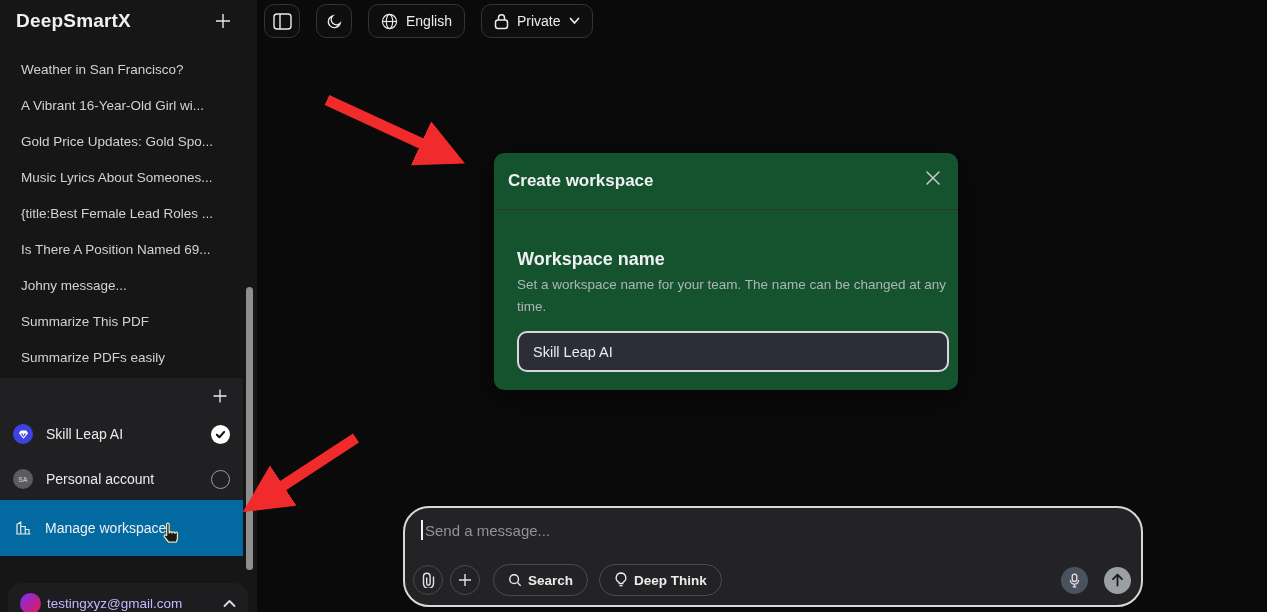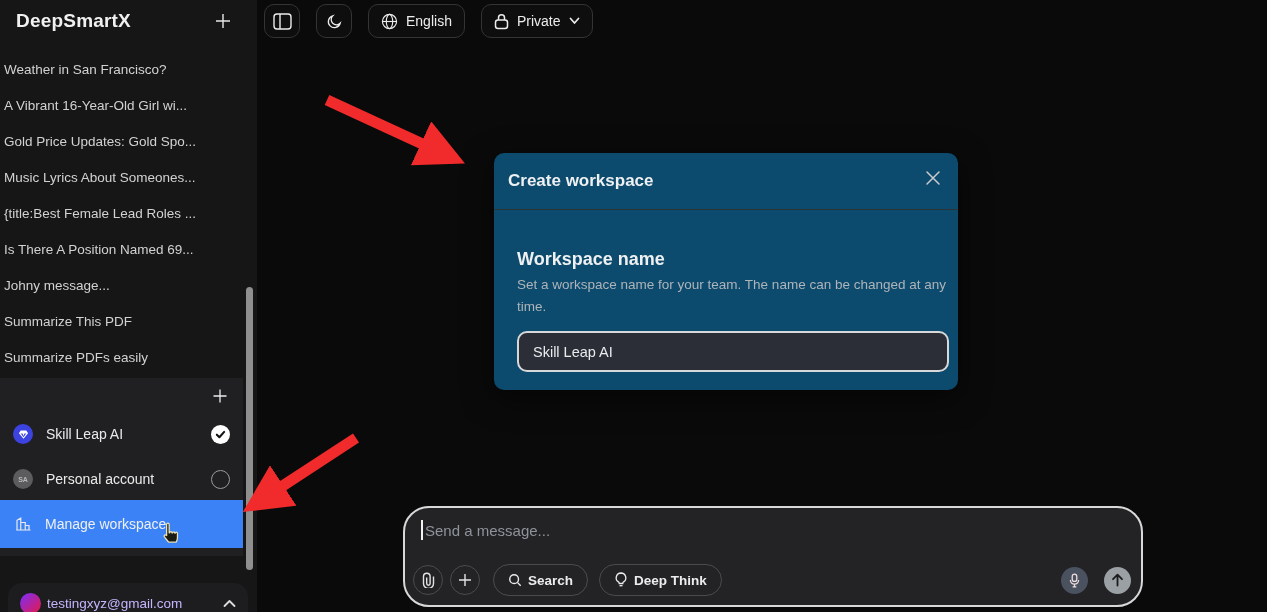--- a/index.html
+++ b/index.html
@@ -21,21 +21,21 @@
   .app-title {
     position:absolute; left:16px; top:4px;
     font-size:19px; font-weight:700; color:#f1f1f1; letter-spacing:.2px;
   }
   .new-chat-btn {
     position:absolute; right:22px; top:3px; width:24px; height:24px;
     color:#e8e8e8; cursor:pointer; display:flex; align-items:center; justify-content:center;
   }
   .chat-list { position:absolute; top:52px; left:0; width:250px; }
   .chat-item {
-    height:36px; line-height:36px; padding:0 4px;
+    height:36px; line-height:36px; padding:0 21px;
     font-size:13.5px; color:#d2d2d2; white-space:nowrap; overflow:hidden;
     cursor:pointer;
   }
   .scroll-thumb {
     position:absolute; right:4px; top:287px; width:7px; height:283px;
     background:#8f8f8f; border-radius:4px;
   }
   
   .ws-panel {
     position:absolute; left:0; top:378px; width:243px; height:178px;
@@ -57,22 +57,22 @@
   .ws-avatar.brand { background:#3d43e0; color:#fff; }
   .ws-avatar.initials { background:#5c5c5e; color:#b9b9bb; font-size:7px; font-weight:700; }
   .check-badge {
     width:19px; height:19px; border-radius:50%; background:#fff;
     display:flex; align-items:center; justify-content:center; color:#111;
   }
   .radio-empty {
     width:19px; height:19px; border-radius:50%; border:1.5px solid #9a9a9a;
   }
   .manage-row {
-    position:absolute; left:0; top:122px; width:243px; height:48px;
-    background:#3b82f6; display:flex; align-items:center; padding:0 14px; cursor:pointer;
+    position:absolute; left:0; top:122px; width:243px; height:56px;
+    background:#0369a1; display:flex; align-items:center; padding:0 14px; cursor:pointer;
   }
   .manage-row .label { font-size:14px; color:#f0f0f0; margin-left:13px; }
   
   .account-card {
     position:absolute; left:8px; top:583px; width:240px; height:40px;
     background:#1d1d20; border-radius:14px 14px 0 0;
     display:flex; align-items:center; padding:0 12px; cursor:pointer;
   }
   .account-avatar {
     width:21px; height:21px; border-radius:50%;
@@ -85,21 +85,21 @@
   .tb-btn {
     height:34px; min-width:36px; padding:0 12px;
     background:#0e0e0f; border:1px solid #343436; border-radius:10px;
     display:flex; align-items:center; justify-content:center; gap:8px;
     color:#ececec; font-size:14px; cursor:pointer;
   }
   .tb-btn.icon-only { padding:0; width:36px; }
   
   .modal {
     position:absolute; left:494px; top:153px; width:464px; height:237px;
-    background:#0c4a6e; border-radius:10px;
+    background:#14532d; border-radius:10px;
     box-shadow:0 8px 30px rgba(0,0,0,.55);
   }
   .modal-header {
     position:relative; height:57px; border-bottom:1px solid #303335;
     display:flex; align-items:center; padding:0 14px;
   }
   .modal-title { font-size:17px; font-weight:700; color:#eef0f1; }
   .modal-close {
     position:absolute; right:14px; top:14px; width:22px; height:22px;
     color:#c9cbcd; cursor:pointer; display:flex; align-items:center; justify-content:center;

